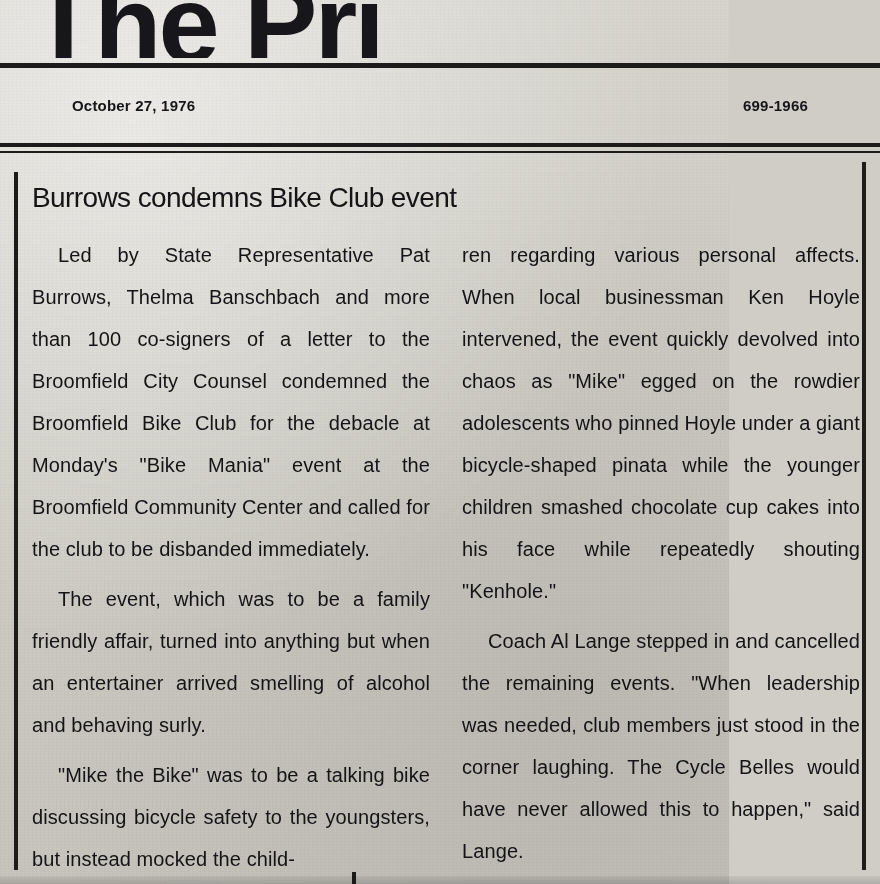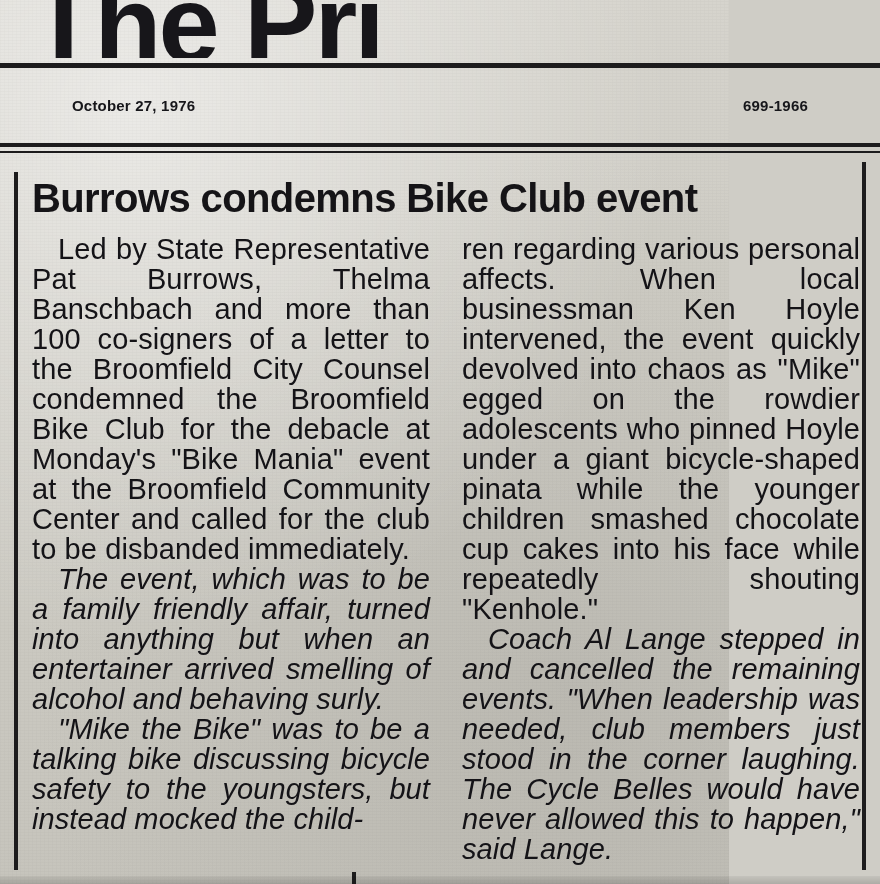--- a/index.html
+++ b/index.html
@@ -115,22 +115,22 @@
     height: 708px;
     background: #1d1c1d;
   }
 
   .headline {
     position: absolute;
     left: 18px;
     top: 12px;
     width: 820px;
     font-family: "Liberation Sans", sans-serif;
-    font-weight: bold;
-    font-size: 40px;
+    font-weight: normal;
+    font-size: 28px;
     line-height: 48px;
     color: #151417;
     letter-spacing: -0.6px;
     white-space: nowrap;
   }
 
   .columns {
     position: absolute;
     left: 18px;
     top: 72px;
@@ -139,32 +139,31 @@
     gap: 32px;
   }
 
   .col {
     width: 398px;
   }
 
   .col p {
     margin: 0;
     font-family: "Liberation Sans", sans-serif;
-    font-size: 29px;
-    line-height: 30px;
+    font-size: 20px;
+    line-height: 42px;
     color: #141317;
     text-align: justify;
     text-justify: inter-word;
     letter-spacing: 0.1px;
     -webkit-hyphens: none;
     hyphens: none;
   }
   .col p + p {
-    margin-top: 0px;
-    font-style: italic;
+    margin-top: 8px;
   }
   .col p .indent {
     display: inline-block;
     width: 26px;
   }
 
   
   .bottom-tick {
     position: absolute;
     left: 352px;

